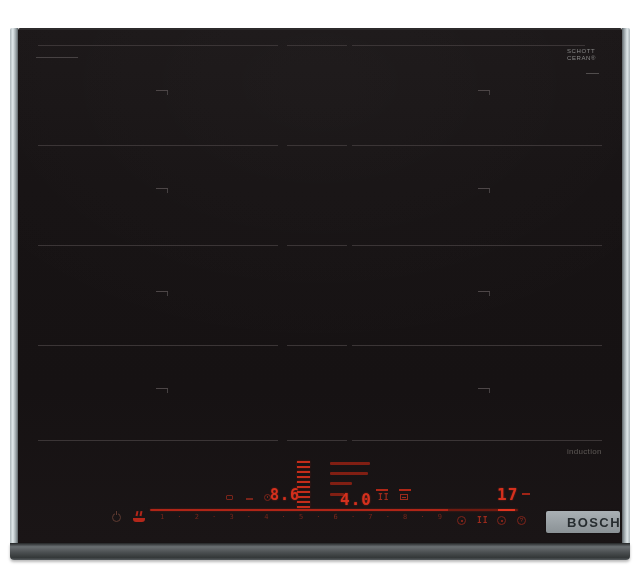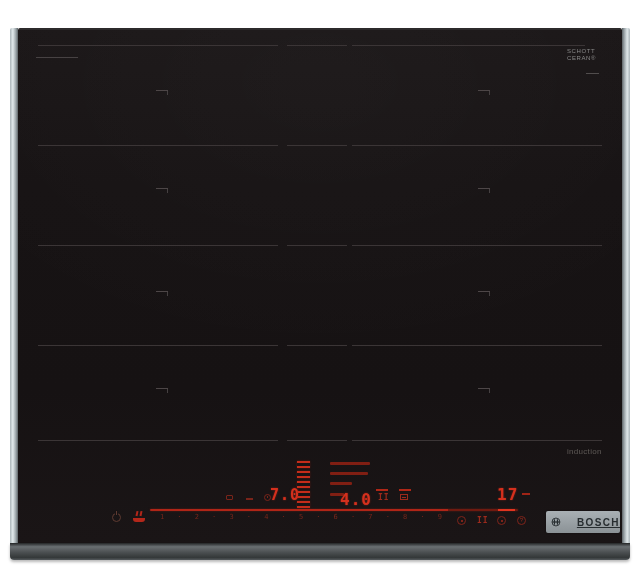--- a/index.html
+++ b/index.html
@@ -63,21 +63,21 @@
   .mini{position:absolute;}
   .mini-rect{width:7px;height:5px;border:1px solid #7a241a;box-sizing:border-box;border-radius:1px;}
   .mini-minus{width:7px;height:2px;background:#7a241a;}
   .mini-clock{width:7px;height:7px;border:1px solid #7a241a;border-radius:50%;box-sizing:border-box;}
   .mini-clock::after{content:"";position:absolute;left:2.5px;top:1.5px;width:1px;height:2px;background:#7a241a;}
   .timer-dash{position:absolute;left:512px;top:465px;width:8px;height:2px;background:#a02416;}
   
   .bosch-box{position:absolute;left:536px;top:483px;width:74px;height:22px;border-radius:2px;
         background:linear-gradient(to bottom,#a9b0b4,#8b9296);display:flex;align-items:center;
         padding-left:5px;box-sizing:border-box;box-shadow:0 0 2px rgba(0,0,0,0.4);}
-  .bosch-text{font-weight:bold;font-size:10px;letter-spacing:1.4px;color:#272d30;margin-left:16px;text-decoration:underline;}
+  .bosch-text{font-weight:bold;font-size:13px;letter-spacing:1.4px;color:#272d30;margin-left:16px;}
   .pause-red{color:#9c2a1c;font-size:8px;font-weight:bold;letter-spacing:1px;
         font-family:"DejaVu Sans Mono", monospace;position:absolute;}
 </style>
 </head>
 <body>
 
 <div class="stage">
   <div class="photo">
 
     <div class="trim-left"></div>
@@ -125,21 +125,21 @@
     <div class="mini" style="left:216px;top:467px">
         <div class="mini-rect"></div>
       </div>
     <div class="mini" style="left:236px;top:470px">
         <div class="mini-minus"></div>
       </div>
     <div class="mini" style="left:254px;top:466px">
         <div class="mini-clock"></div>
       </div>
 
-    <div class="seg" style="left:260px;top:458px;font-size:15px">7.0</div>
+    <div class="seg" style="left:260px;top:458px;font-size:15px">8.6</div>
 
     <div class="pair" style="left:287px;top:433px"></div>
     <div class="pair" style="left:287px;top:443px"></div>
     <div class="pair" style="left:287px;top:453px"></div>
     <div class="pair" style="left:287px;top:463px"></div>
     <div class="pair" style="left:287px;top:473px"></div>
 
     <div class="dashrow" style="left:320px;top:434px;width:40px"></div>
     <div class="dashrow" style="left:320px;top:444px;width:38px"></div>
     <div class="dashrow" style="left:320px;top:454px;width:22px"></div>

